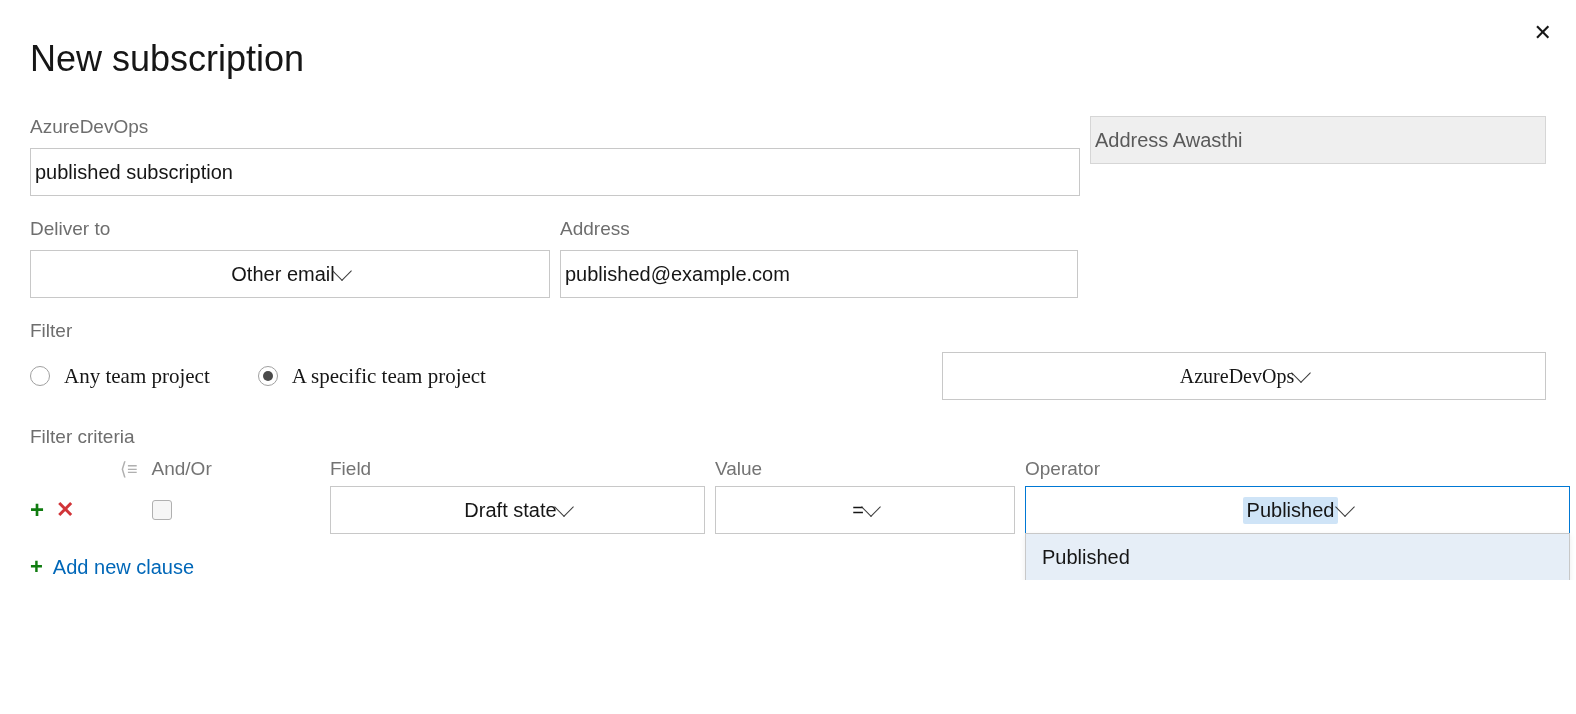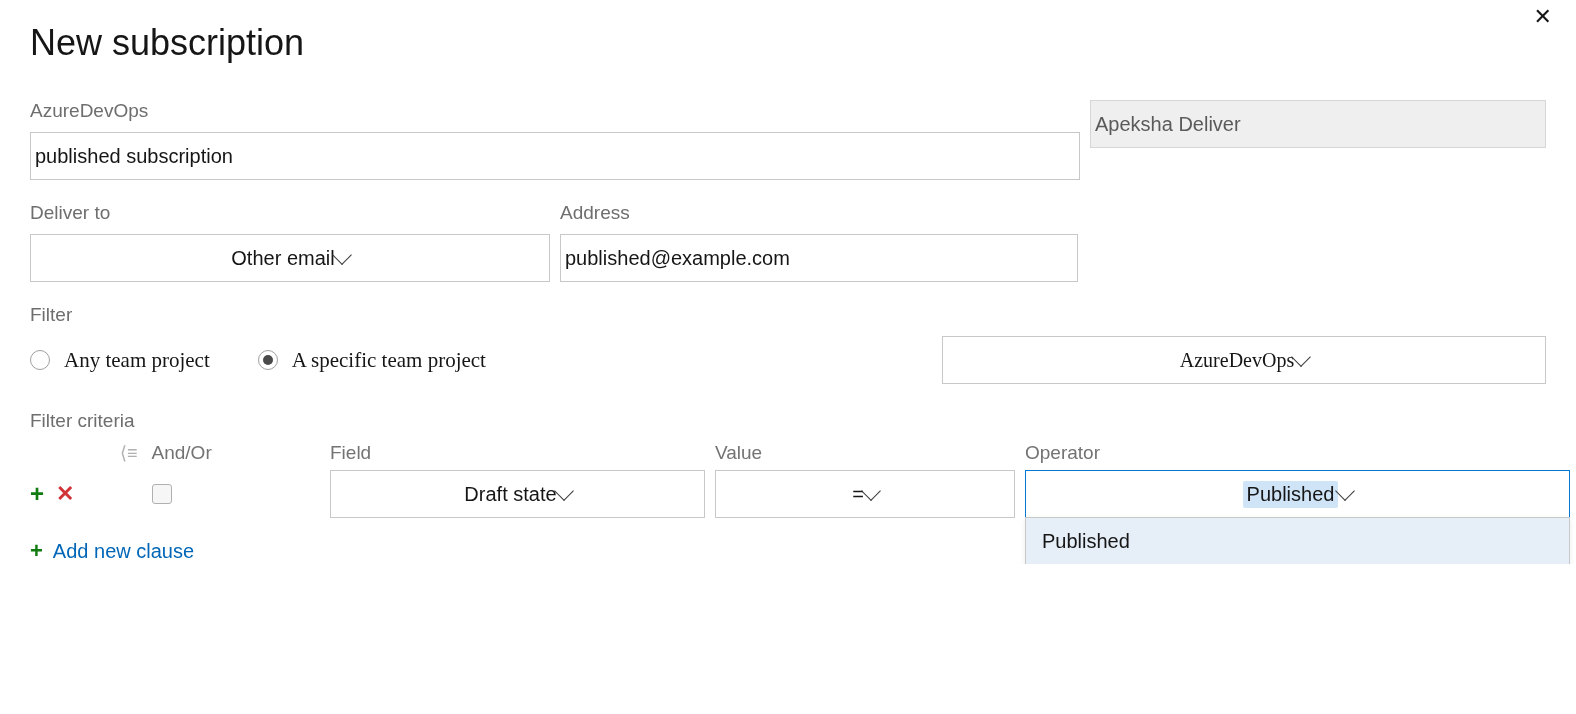--- a/index.html
+++ b/index.html
@@ -7,21 +7,21 @@
       font-family: "Segoe UI", -apple-system, BlinkMacSystemFont, sans-serif;
       background: #fff;
       color: #161616;
       padding: 0 30px;
       width: 1576px;
     }
     .dialog-header {
       display: flex;
       justify-content: space-between;
       align-items: flex-start;
-      padding-top: 0;
+      padding-top: 16px;
     }
     .dialog-title {
       font-size: 36px;
       font-weight: 300;
       color: #161616;
       margin-top: 22px;
     }
     .close-btn {
       font-size: 22px;
       font-weight: 300;
@@ -190,21 +190,21 @@
 </div>
 
 <div class="form-grid">
 
   <div class="row">
     <div style="flex: 0 0 1050px;">
       <div class="field-label">AzureDevOps</div>
       <input class="input" style="width: 100%;" value="published subscription">
     </div>
     <div style="flex: 1;">
-      <div class="readonly">Apeksha Deliver</div>
+      <div class="readonly">Address Awasthi</div>
     </div>
   </div>
 
   <div class="row">
     <div style="flex: 0 0 520px;">
       <div class="field-label">Deliver to</div>
       <div class="select">
         <span>Other email</span>
         <span class="chev"></span>
       </div>

